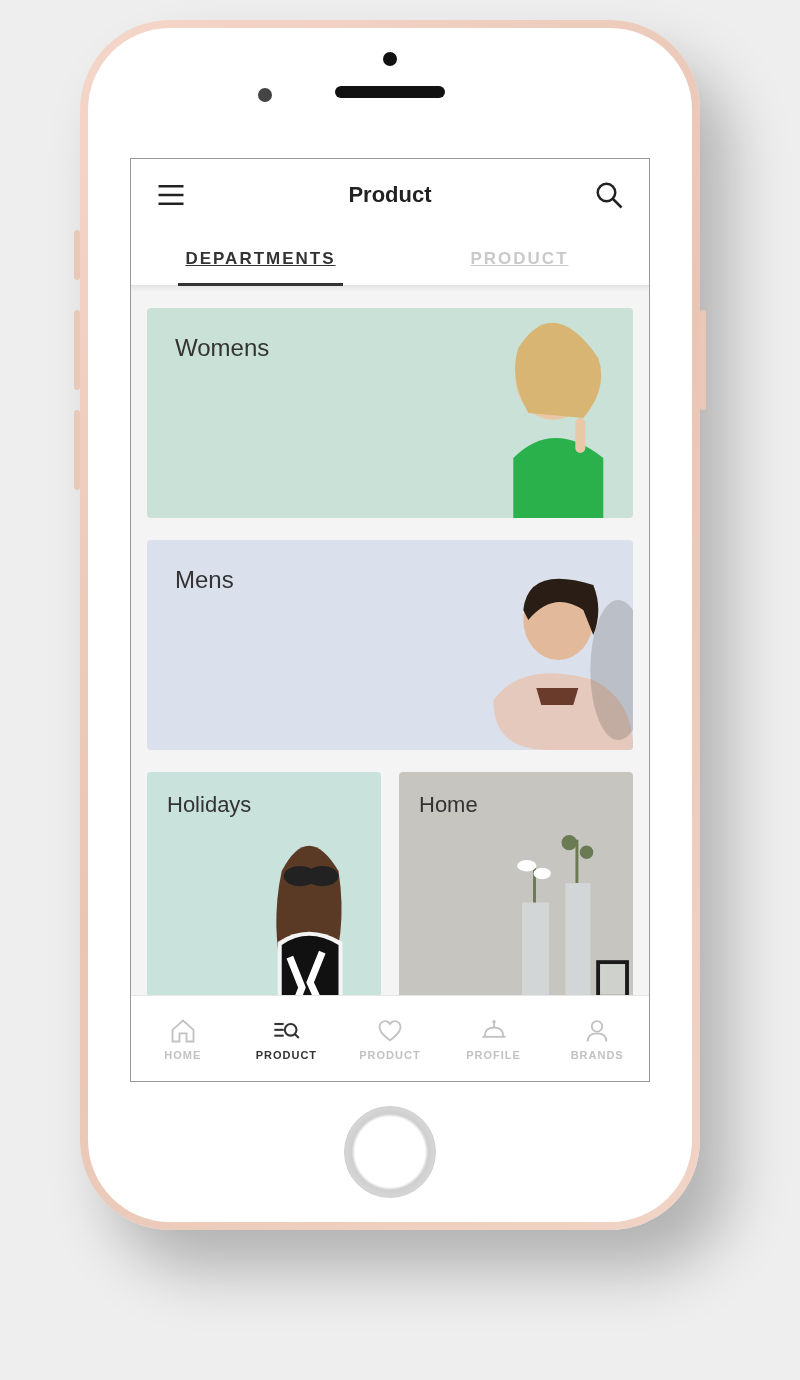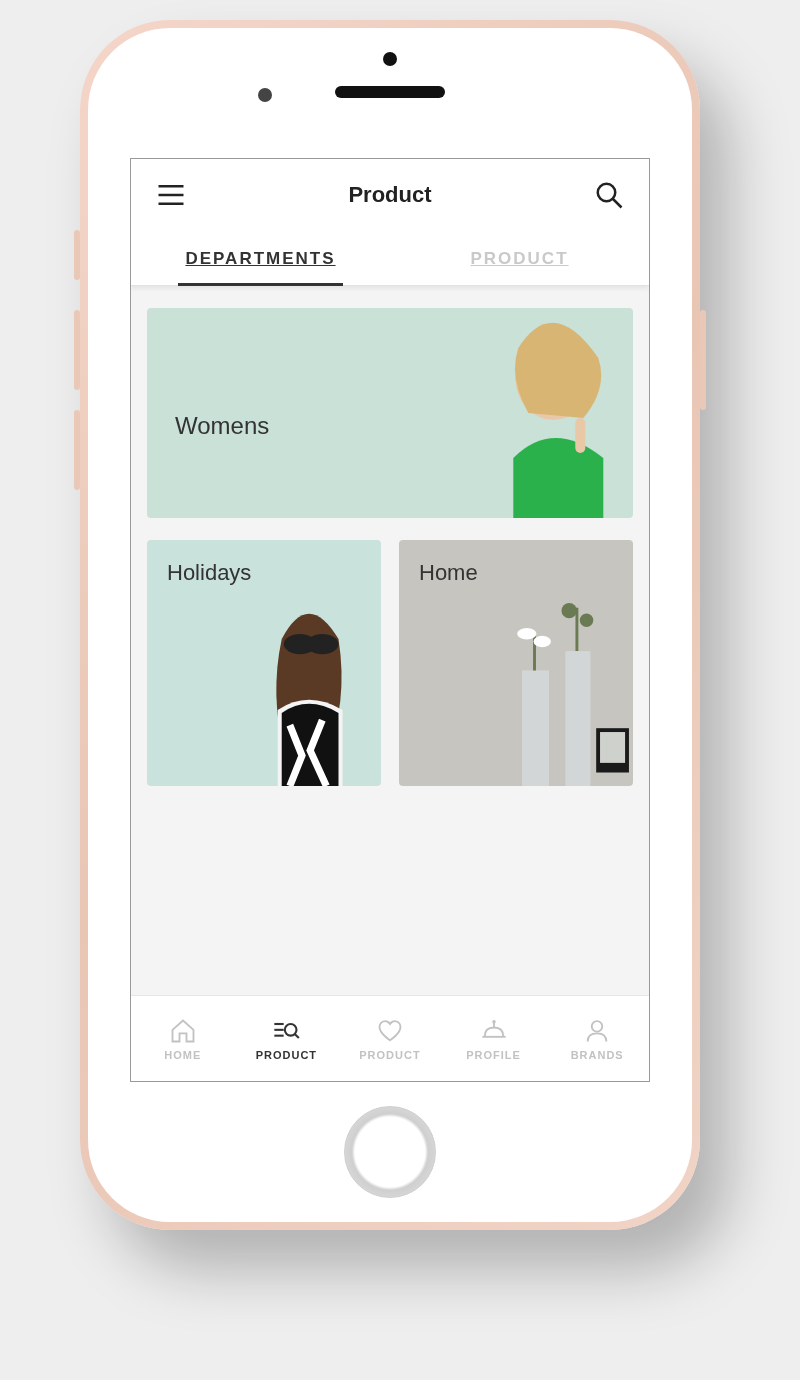--- a/index.html
+++ b/index.html
@@ -107,21 +107,21 @@
     position:relative; width:100%; height:210px; border-radius:4px;
     margin-bottom:22px; overflow:hidden;
     display:flex; align-items:flex-start;
   }
   .tile-label {
     padding:26px 0 0 28px; font-size:24px; color:#333; font-weight:400;
     position:relative; z-index:2;
   }
   .tile .illus { position:absolute; right:0; top:0; bottom:0; width:55%; }
 
-  .t-womens { background:#c9e1d7;align-items:center; }
+  .t-womens { background:#c9e1d7; }
   .t-mens   { background:#dbe1ec; }
   .t-holidays { background:#c9e2dc; }
   .t-home   { background:#c6c5c0; }
 
   .row2 { display:flex; gap:18px; }
   .row2 .tile { flex:1; height:246px; margin-bottom:0; }
   .row2 .tile-label { padding:20px 0 0 20px; font-size:22px; }
 
   
   .bottomnav {
@@ -182,20 +182,32 @@
           <div class="illus">
             <svg viewBox="0 0 200 210" width="100%" height="100%" preserveAspectRatio="xMaxYMax meet">
               <ellipse cx="120" cy="70" rx="38" ry="42" fill="#e9c8a8"></ellipse>
               <path d="M85 40 Q120 -15 165 50 Q175 80 150 110 L95 105 Q75 70 85 40" fill="#d9b574"></path>
               <path d="M80 210 L80 150 Q120 110 170 150 L170 210 Z" fill="#2bb14c"></path>
               <rect x="142" y="110" width="10" height="35" rx="5" fill="#e9c8a8"></rect>
             </svg>
           </div>
         </div>
 
+        <div class="tile t-mens">
+          <div class="tile-label">Mens</div>
+          <div class="illus">
+            <svg viewBox="0 0 200 210" width="100%" height="100%" preserveAspectRatio="xMaxYMax meet">
+              <path d="M115 210 Q60 210 60 160 Q90 120 160 140 Q200 160 200 210 Z" fill="#e4c9bc"></path>
+              <path d="M103 148 L145 148 L140 165 L108 165 Z" fill="#6a3a2a"></path>
+              <ellipse cx="125" cy="80" rx="35" ry="40" fill="#e2b99b"></ellipse>
+              <path d="M90 70 Q95 25 160 45 Q170 70 160 95 L150 70 Q120 50 95 80 Z" fill="#2a1d16"></path>
+              <ellipse cx="185" cy="130" rx="28" ry="70" fill="#000" opacity=".15"></ellipse>
+            </svg>
+          </div>
+        </div>
 
         <div class="row2">
           <div class="tile t-holidays">
             <div class="tile-label">Holidays</div>
             <div class="illus" style="width:65%;">
               <svg viewBox="0 0 150 190" width="100%" height="100%" preserveAspectRatio="xMidYMax meet">
                 <ellipse cx="78" cy="55" rx="26" ry="30" fill="#e2b99b"></ellipse>
                 <path d="M52 45 Q78 -5 108 45 Q118 110 95 160 L55 160 Q40 100 52 45" fill="#5a3a24"></path>
                 <ellipse cx="70" cy="50" rx="16" ry="10" fill="#222"></ellipse>
                 <ellipse cx="92" cy="50" rx="16" ry="10" fill="#222"></ellipse>

